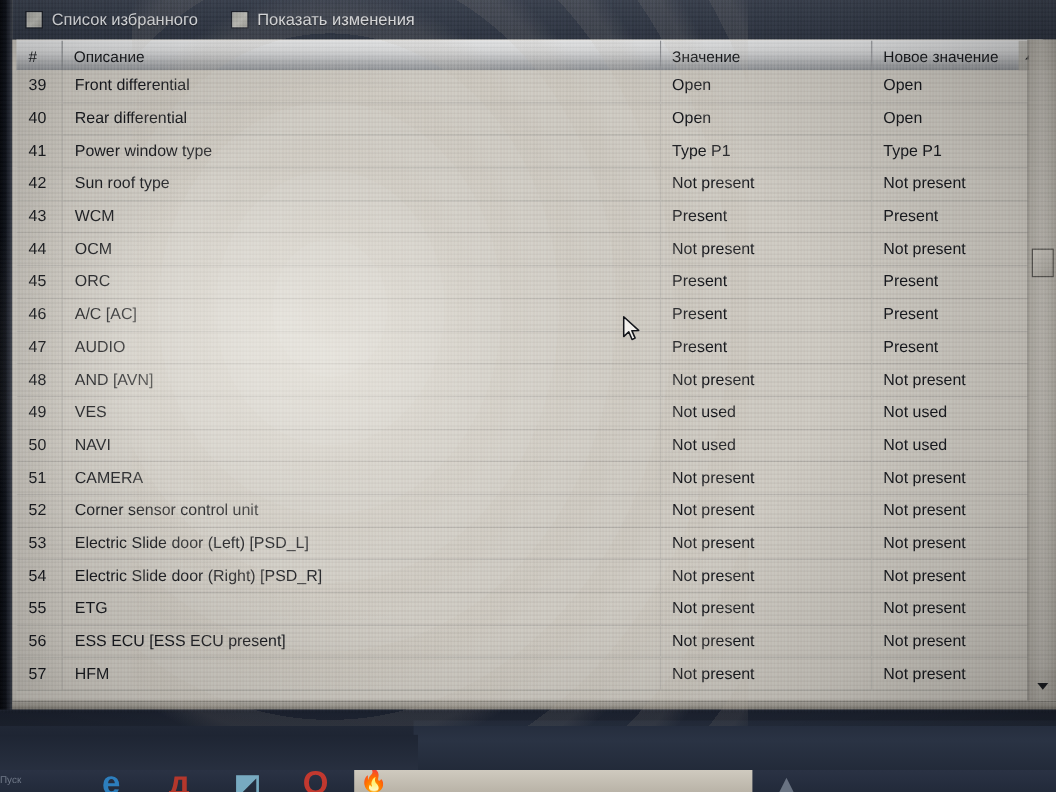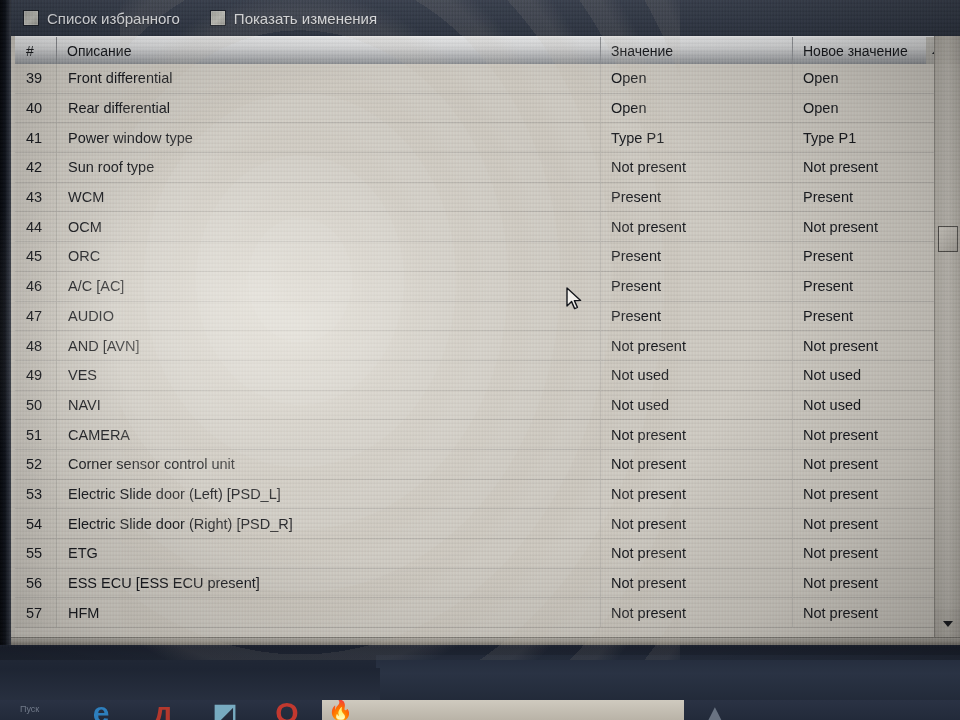--- a/index.html
+++ b/index.html
@@ -59,21 +59,21 @@
     background: linear-gradient(180deg,#2a3244 0%, #222a3a 100%);
     z-index: 50;
     display: flex;
     align-items: flex-start;
     overflow: hidden;
   }
   .taskbar-start {
     width: 70px; height: 20px;
     color: #7e8796;
     font-size: 9px;
-    padding-left: 20px;
+    padding-left: 0;
     padding-top: 4px;
     opacity: .85;
   }
   .tb-icon {
     width: 62px; height: 20px;
     position: relative;
     display: flex;
     align-items: flex-start;
     justify-content: center;
     overflow: hidden;

